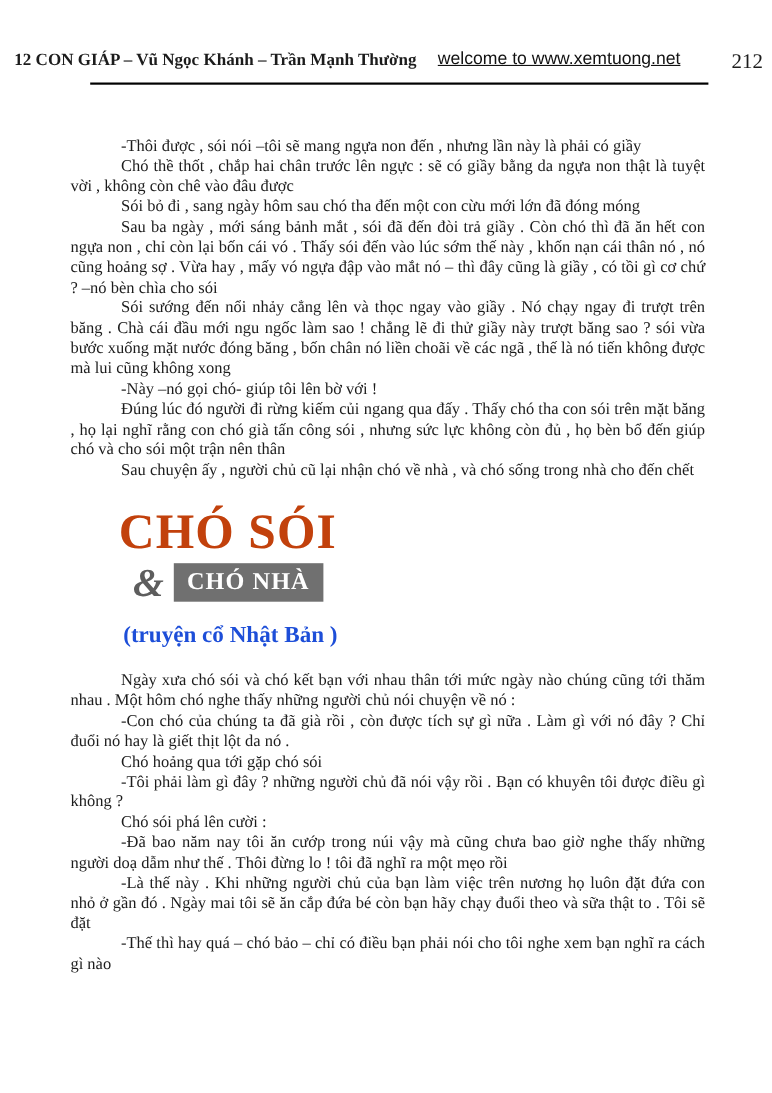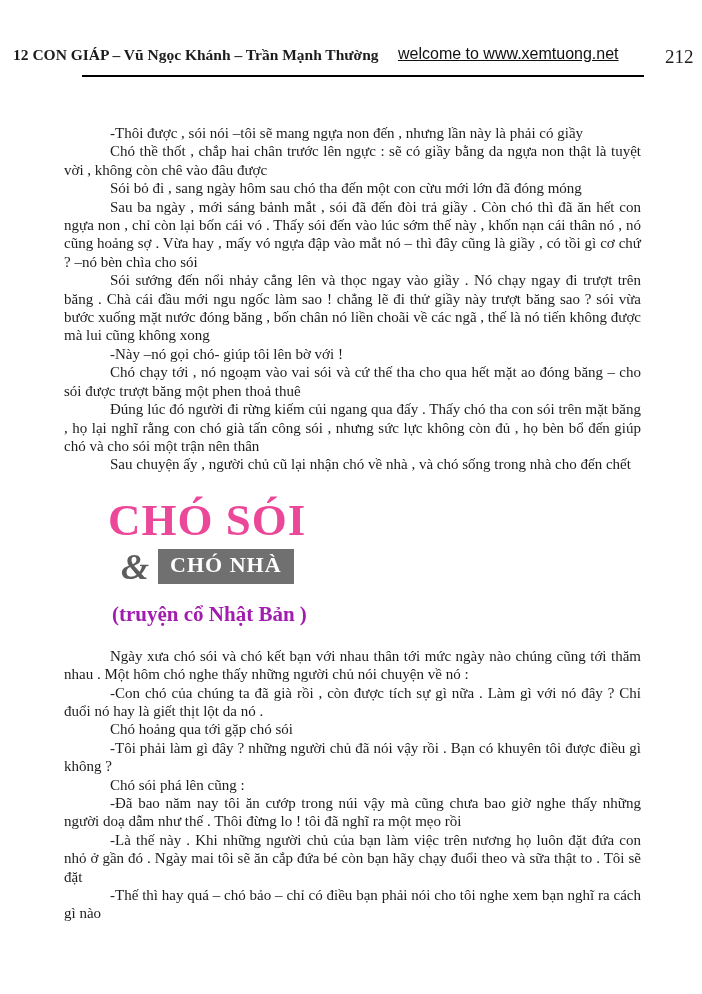--- a/index.html
+++ b/index.html
@@ -22,34 +22,34 @@
   .content {
     position:absolute; top:82px; left:64px; width:577px;
     font-size:15px; line-height:18.4px; text-align:justify;margin-top:42px;
   }
   .content p { margin:0; text-indent:46px; }
 
   
   .title-block { margin:23px 0 20px 0; text-align:left; }
   .title-line1 {
     margin-left:44px; font-size:45px; line-height:1.04; font-weight:bold;
-    color:#ec4899; letter-spacing:1px; text-indent:0;
+    color:#c2410c; letter-spacing:1px; text-indent:0;
   }
   .title-line2 { margin-left:57px; margin-top:5px; display:flex; align-items:center; }
   .amp {
     font-size:36px; font-style:italic; font-weight:bold; color:#5d5d5d;
     margin-right:9px; line-height:1;
   }
   .title-highlight {
     background:#707070; color:#ffffff; font-size:22px; font-weight:bold;
     line-height:1; padding:5px 12px 8px 12px; letter-spacing:1px; display:inline-block;
   }
   .subtitle {
     margin-left:48px; margin-top:17px; font-size:21px; font-weight:bold;
-    color:#a21caf; line-height:1.2;
+    color:#1d4ed8; line-height:1.2;
   }
 </style>
 </head>
 <body>
 
 <div class="page">
 
   <div class="header">
     <span class="book-title">12 CON GIÁP – Vũ Ngọc Khánh – Trần Mạnh Thường</span>
     <span class="site-link">welcome to www.xemtuong.net</span>
@@ -59,36 +59,35 @@
   <div class="rule"></div>
 
   <div class="content">
 
     <p>-Thôi được , sói nói –tôi sẽ mang ngựa non đến , nhưng lần này là phải có giầy</p>
     <p>Chó thề thốt , chắp hai chân trước lên ngực : sẽ có giầy bằng da ngựa non thật là tuyệt vời , không còn chê vào đâu được</p>
     <p>Sói bỏ đi , sang ngày hôm sau chó tha đến một con cừu mới lớn đã đóng móng</p>
     <p>Sau ba ngày , mới sáng bảnh mắt , sói đã đến đòi trả giầy . Còn chó thì đã ăn hết con ngựa non , chỉ còn lại bốn cái vó . Thấy sói đến vào lúc sớm thế này , khốn nạn cái thân nó , nó cũng hoảng sợ . Vừa hay , mấy vó ngựa đập vào mắt nó – thì đây cũng là giầy , có tồi gì cơ chứ ? –nó bèn chìa cho sói</p>
     <p>Sói sướng đến nổi nhảy cẳng lên và thọc ngay vào giầy . Nó chạy ngay đi trượt trên băng . Chà cái đầu mới ngu ngốc làm sao ! chẳng lẽ đi thử giầy này trượt băng sao ? sói vừa bước xuống mặt nước đóng băng , bốn chân nó liền choãi về các ngã , thế là nó tiến không được mà lui cũng không xong</p>
     <p>-Này –nó gọi chó- giúp tôi lên bờ với !</p>
-    <p>Chó chạy tới , nó ngoạm vào vai sói và cứ thế tha cho qua hết mặt ao đóng băng – cho sói được trượt băng một phen thoả thuê</p>
     <p>Đúng lúc đó người đi rừng kiếm củi ngang qua đấy . Thấy chó tha con sói trên mặt băng , họ lại nghĩ rằng con chó già tấn công sói , nhưng sức lực không còn đủ , họ bèn bổ đến giúp chó và cho sói một trận nên thân</p>
     <p>Sau chuyện ấy , người chủ cũ lại nhận chó về nhà , và chó sống trong nhà cho đến chết</p>
 
     <div class="title-block">
       <div class="title-line1">CHÓ SÓI</div>
       <div class="title-line2">
         <span class="amp">&amp;</span>
         <span class="title-highlight">CHÓ NHÀ</span>
       </div>
       <div class="subtitle">(truyện cổ Nhật Bản )</div>
     </div>
 
     <p>Ngày xưa chó sói và chó kết bạn với nhau thân tới mức ngày nào chúng cũng tới thăm nhau . Một hôm chó nghe thấy những người chủ nói chuyện về nó :</p>
     <p>-Con chó của chúng ta đã già rồi , còn được tích sự gì nữa . Làm gì với nó đây ? Chỉ đuổi nó hay là giết thịt lột da nó .</p>
     <p>Chó hoảng qua tới gặp chó sói</p>
     <p>-Tôi phải làm gì đây ? những người chủ đã nói vậy rồi . Bạn có khuyên tôi được điều gì không ?</p>
-    <p>Chó sói phá lên cũng :</p>
+    <p>Chó sói phá lên cười :</p>
     <p>-Đã bao năm nay tôi ăn cướp trong núi vậy mà cũng chưa bao giờ nghe thấy những người doạ dẫm như thế .  Thôi đừng lo ! tôi đã nghĩ ra một mẹo rồi</p>
     <p>-Là thế này . Khi những người chủ của bạn làm việc trên nương họ luôn đặt đứa con nhỏ ở gần đó . Ngày mai tôi sẽ ăn cắp đứa bé còn bạn hãy chạy đuổi theo và sữa thật to . Tôi sẽ đặt</p>
     <p>-Thế thì hay quá – chó  bảo – chỉ có điều bạn phải nói cho tôi nghe xem bạn nghĩ ra cách gì nào</p>
 
   </div>
 </div>
 
 </body></html>

